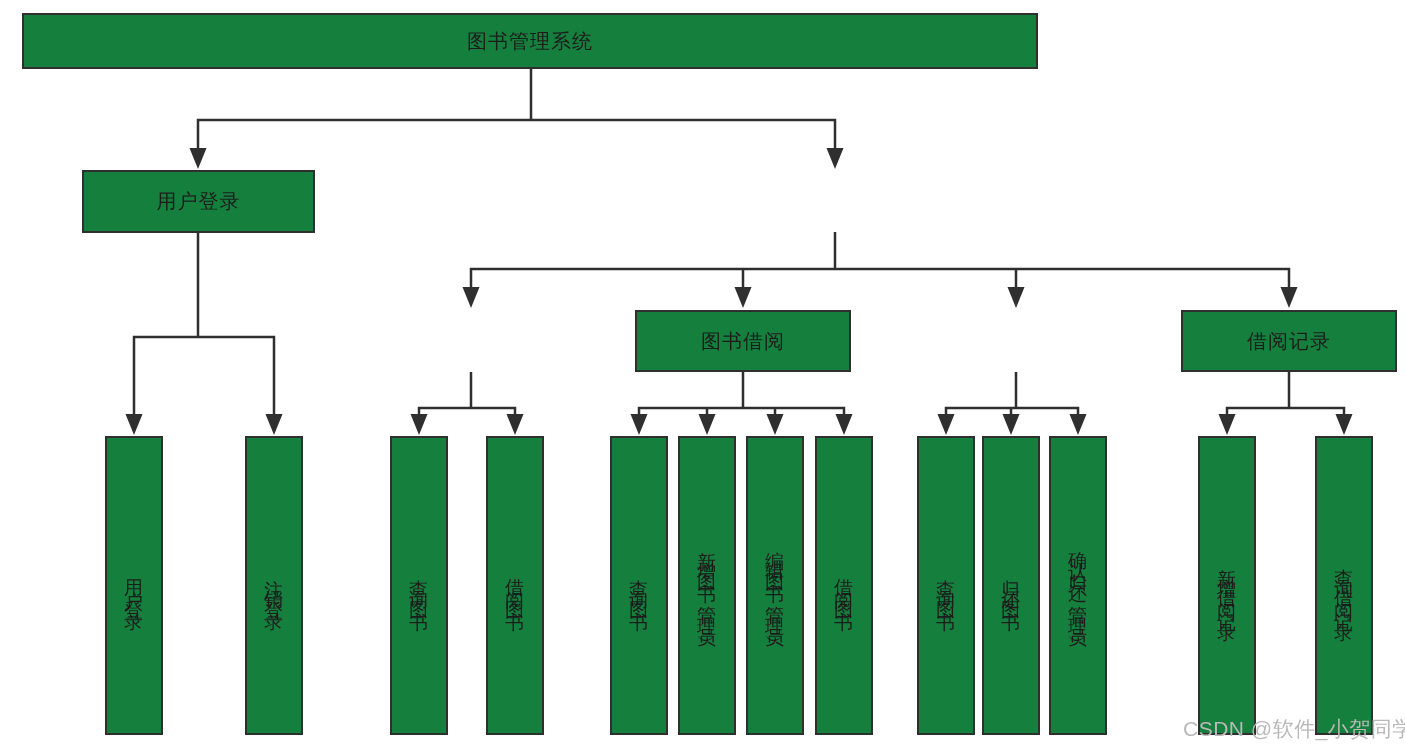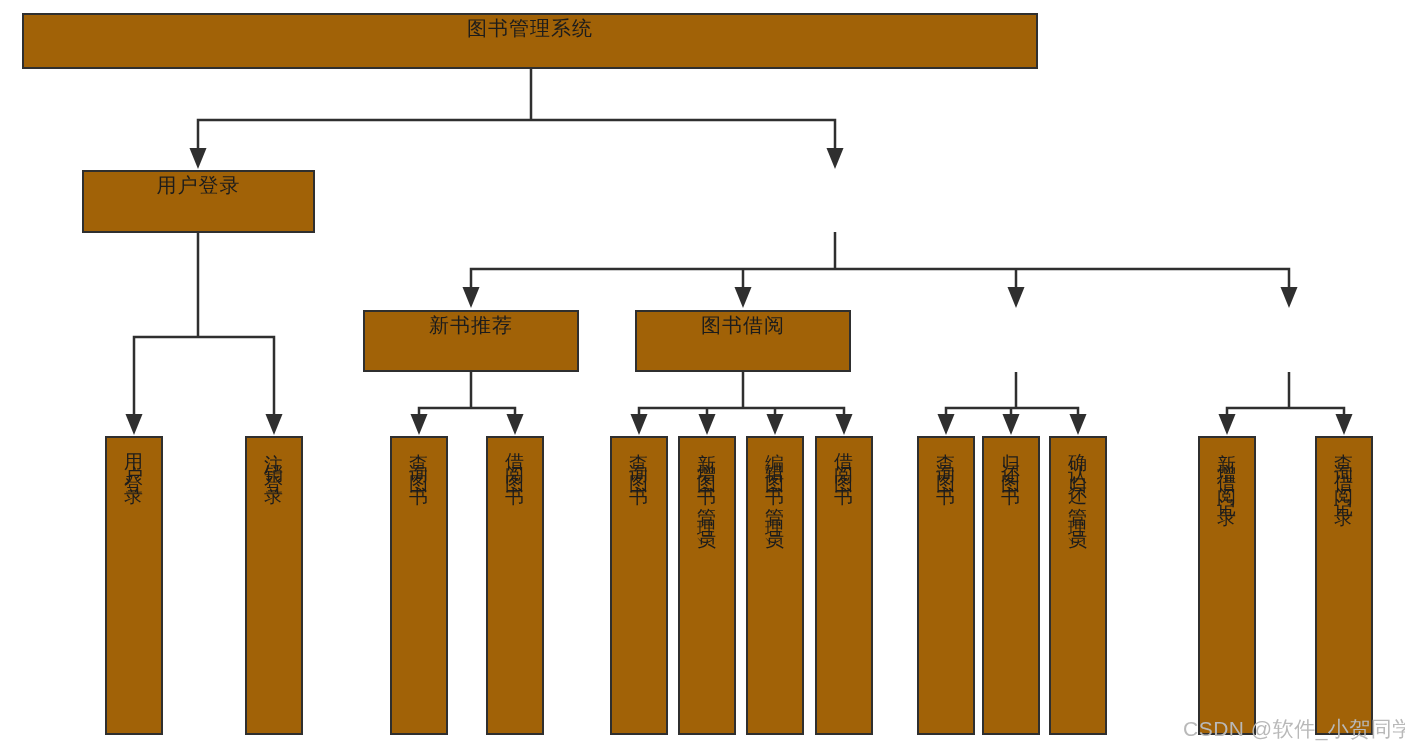--- a/index.html
+++ b/index.html
@@ -13,24 +13,24 @@
   }
   .wires {
     position: absolute;
     left: 0; top: 0;
     width: 1405px; height: 747px;
     pointer-events: none;
   }
   .box {
     position: absolute;
     box-sizing: border-box;
-    background: #a16207;
+    background: #15803d;
     border: 2.5px solid #2f2f2f;
     display: flex;
-    align-items: flex-start;
+    align-items: center;
     justify-content: center;
     color: #1c1c1c;
     z-index: 2;
   }
   .hbox span {
     font-size: 20px;
     letter-spacing: 1px;
     white-space: nowrap;
   }
   .vbox .vtext {
@@ -91,25 +91,25 @@
   </svg>
 
   <div class="box hbox" style="left:22px; top:13px; width:1016px; height:56px;">
     <span>图书管理系统</span>
   </div>
 
   <div class="box hbox" style="left:82px; top:170px; width:233px; height:63px;">
     <span>用户登录</span>
   </div>
 
-  <div class="box hbox" style="left:363px; top:310px; width:216px; height:62px;">
-    <span>新书推荐</span>
-  </div>
   <div class="box hbox" style="left:635px; top:310px; width:216px; height:62px;">
     <span>图书借阅</span>
+  </div>
+  <div class="box hbox" style="left:1181px; top:310px; width:216px; height:62px;">
+    <span>借阅记录</span>
   </div>
 
   <div class="box vbox" style="left:105px; top:436px; width:58px; height:299px;">
     <span class="vtext">用户登录</span>
   </div>
   <div class="box vbox" style="left:245px; top:436px; width:58px; height:299px;">
     <span class="vtext">注销登录</span>
   </div>
 
   <div class="box vbox" style="left:390px; top:436px; width:58px; height:299px;">

